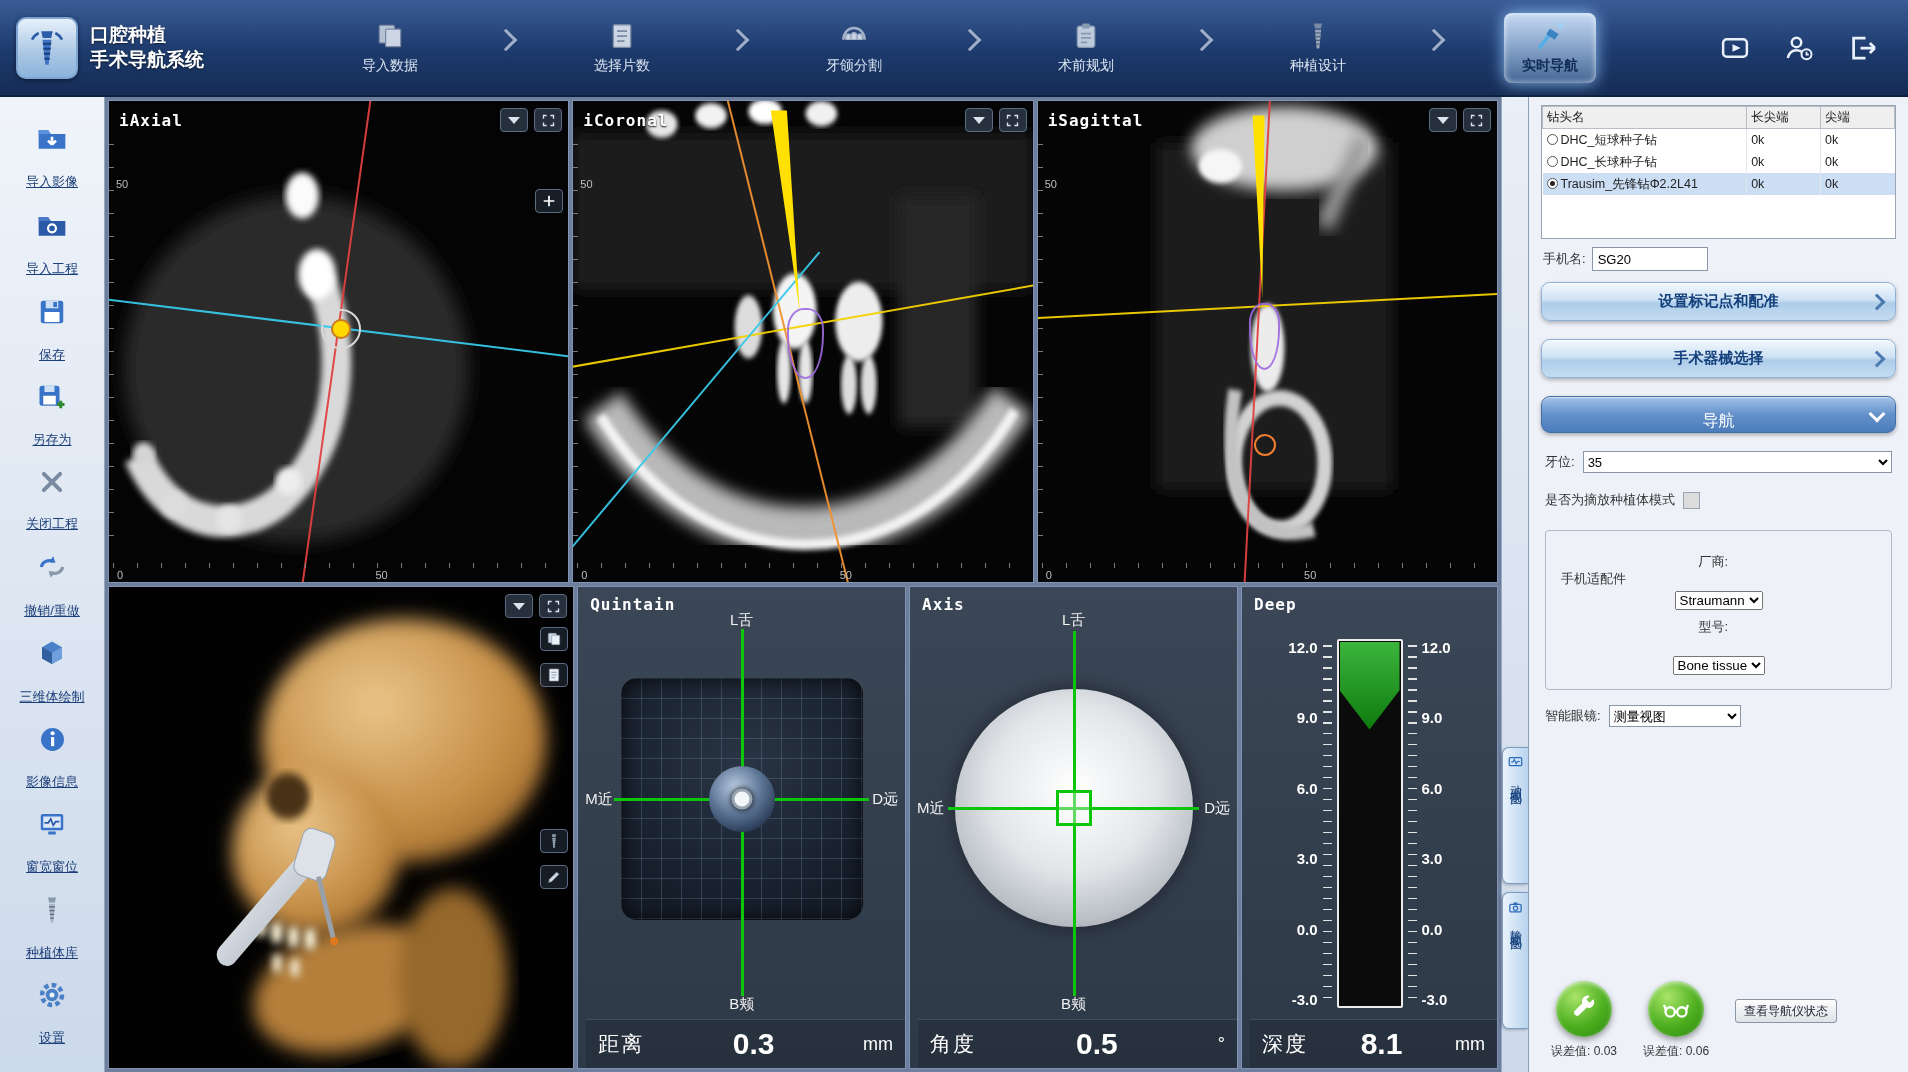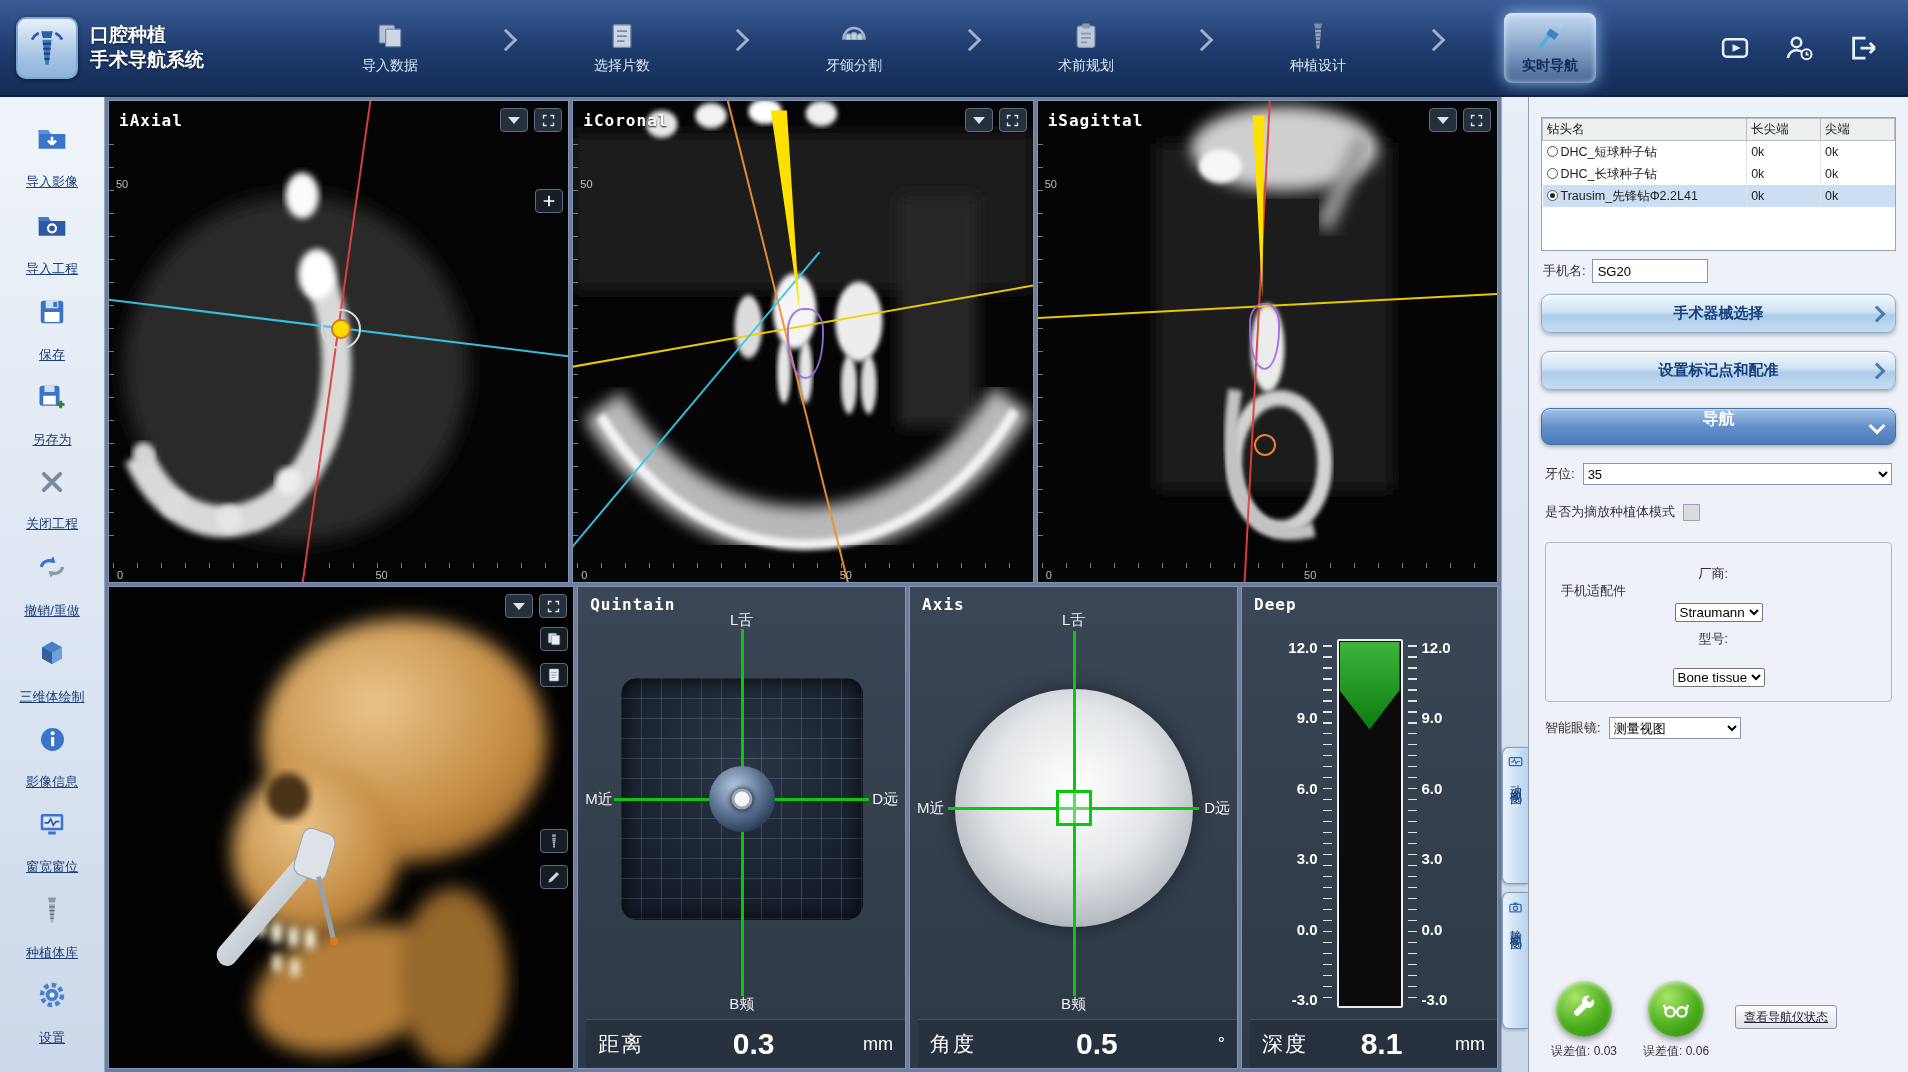--- a/index.html
+++ b/index.html
@@ -128,21 +128,21 @@
             border-left:1px solid #97a8c2;display:flex;flex-direction:column;align-items:flex-end;
             padding-top:650px;gap:8px;}
   .vtab{width:25px;height:128px;border:1px solid #7d9cc2;border-right:none;border-radius:7px 0 0 7px;
         background:linear-gradient(90deg,#eaf3fc,#b9d3ee);display:flex;flex-direction:column;
         align-items:center;padding-top:7px;gap:5px;cursor:pointer;box-shadow:-1px 1px 3px rgba(0,0,0,.25);}
   .vtab .vlabel{writing-mode:vertical-rl;font-size:12px;color:#14407c;letter-spacing:3px;}
 
   
   .rightpanel{width:380px;flex:0 0 auto;background:#eef2f8;border-left:1px solid #8ea0bc;
               padding:8px 12px 10px;display:flex;flex-direction:column;box-sizing:border-box;}
-  .table-box{background:#fff;border:1px solid #9aa4b2;height:132px;overflow:hidden;margin-top:12px;}
+  .table-box{background:#fff;border:1px solid #9aa4b2;height:132px;overflow:hidden;}
   table.drill{width:100%;border-collapse:collapse;font-size:12.5px;color:#222;table-layout:fixed;}
   table.drill th{background:#efefef;border:1px solid #b6bec8;font-weight:normal;height:21px;
                  padding:0 4px;text-align:left;white-space:nowrap;overflow:hidden;}
   table.drill td{padding:1px 4px;height:20px;white-space:nowrap;overflow:hidden;border-left:1px solid #e2e6ea;}
   table.drill td:first-child{border-left:none;}
   tr.selected{background:#ccdef4;}
   .radio{display:inline-block;width:11px;height:11px;border:1px solid #555;border-radius:50%;
          margin-right:3px;vertical-align:-1px;background:#fff;box-sizing:border-box;}
   .radio.on{position:relative;}
   .radio.on::after{content:"";position:absolute;left:2px;top:2px;width:5px;height:5px;background:#222;border-radius:50%;}
@@ -153,43 +153,43 @@
 
   .bigbtn{height:37px;margin:9px 0;border-radius:9px;position:relative;cursor:pointer;
           background:linear-gradient(#f2f8fd,#cfe2f4 45%,#aecde9 55%,#c4dcf2);
           border:1px solid #8fb0d4;box-shadow:0 2px 4px rgba(0,0,0,.28), inset 0 1px 0 #fff;
           display:flex;align-items:center;justify-content:center;color:#14407c;font-size:15px;font-weight:bold;}
   .chev{position:absolute;right:12px;top:50%;width:9px;height:9px;margin-top:-6px;
         border-top:3px solid #4a7ab0;border-right:3px solid #4a7ab0;transform:rotate(45deg);}
   .navhdr{height:35px;margin:9px 0;border-radius:9px;position:relative;cursor:pointer;
           background:linear-gradient(#a3c3e8,#6490ca 50%,#4a7cba);
           border:1px solid #3f6ea8;box-shadow:0 2px 4px rgba(0,0,0,.3), inset 0 1px 0 rgba(255,255,255,.5);
-          display:flex;align-items:flex-start;justify-content:center;color:#fff;font-size:16px;font-weight:bold;}
+          display:flex;align-items:flex-end;justify-content:center;color:#fff;font-size:16px;font-weight:normal;}
   .navhdr .chev{border-color:#fff;transform:rotate(135deg);margin-top:-7px;}
 
   .frow{display:flex;align-items:center;margin:9px 4px;font-size:13px;color:#333;gap:8px;}
   .frow select{height:22px;font-size:13px;font-family:inherit;border:1px solid #8a96a6;background:#fff;}
   .frow select.wide{flex:1;}
   .cbx{width:15px;height:15px;border:1px solid #9aa4b0;background:#dcdcdc;display:inline-block;cursor:pointer;}
 
   .groupbox{margin:12px 4px 6px;border:1px solid #b0bac6;border-radius:4px;padding:14px 10px 6px;position:relative;}
   .groupbox .legend{position:absolute;top:-9px;left:10px;background:#eef2f8;padding:0 5px;font-size:13px;color:#333;margin-top:48px;}
   .grow{display:flex;align-items:center;gap:20px;margin:8px 2px;font-size:13px;color:#333;flex-direction:column;}
   .grow .glabel{width:40px;}
 
   .spacer{flex:1;}
   .errors{display:flex;align-items:flex-start;gap:26px;padding:4px 10px 2px;}
   .errbtn{display:flex;flex-direction:column;align-items:center;gap:6px;cursor:pointer;}
   .gcircle{width:56px;height:56px;border-radius:50%;display:flex;align-items:center;justify-content:center;
            background:radial-gradient(circle at 35% 28%,#a8e468,#4cae1e 55%,#2b850e);
            box-shadow:0 3px 6px rgba(0,0,0,.4), inset 0 2px 4px rgba(255,255,255,.65);}
   .errlbl{font-size:12px;color:#333;}
-  .statusbtn{margin-top:24px;height:24px;padding:0 8px;font-size:12px;color:#223;cursor:pointer;
+  .statusbtn{margin-top:18px;height:24px;padding:0 8px;font-size:12px;color:#223;cursor:pointer;
              background:linear-gradient(#fdfdfd,#dde2e8);border:1px solid #8a96a4;border-radius:3px;
-             font-family:inherit;white-space:nowrap;text-decoration:underline;}
+             font-family:inherit;white-space:nowrap;}
 </style>
 </head>
 <body>
 
 <svg width="0" height="0" style="position:absolute" aria-hidden="true">
   <defs>
     <symbol id="i-folder" viewBox="0 0 24 24">
         <path d="M2 6h7l2 3h11v11H2z" fill="#3a74c8"></path>
         <path d="M2 6h7l2 3H2z" fill="#5b92dc"></path>
         <path d="M12 11v6m0 0l-3-3m3 3l3-3" stroke="#fff" stroke-width="2" fill="none"></path>
@@ -818,25 +818,25 @@
           </tbody>
         </table>
       </div>
 
       <div class="hp-row">
         <span>手机名:</span>
         <input type="text" value="SG20" style="">
       </div>
 
       <div class="bigbtn">
+        <span>设置标记点和配准</span>
+        <span class="chev"></span>
+      </div>
+      <div class="bigbtn">
         <span>手术器械选择</span>
-        <span class="chev"></span>
-      </div>
-      <div class="bigbtn">
-        <span>设置标记点和配准</span>
         <span class="chev"></span>
       </div>
 
       <div class="navhdr">
         <span>导航</span>
         <span class="chev"></span>
       </div>
 
       <div class="frow">
         <span>牙位:</span>

